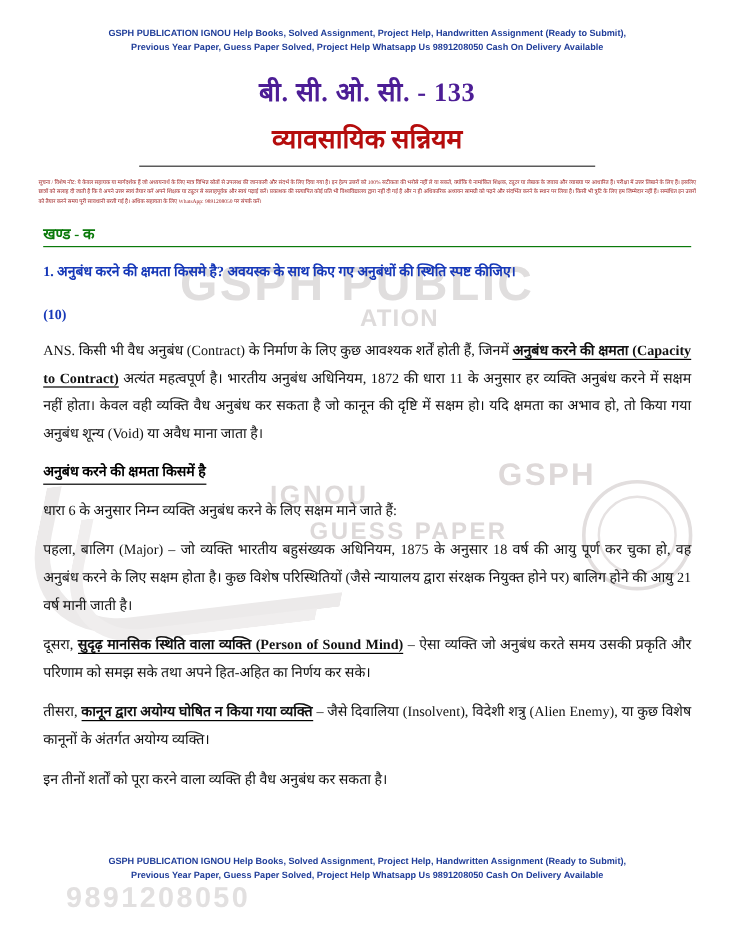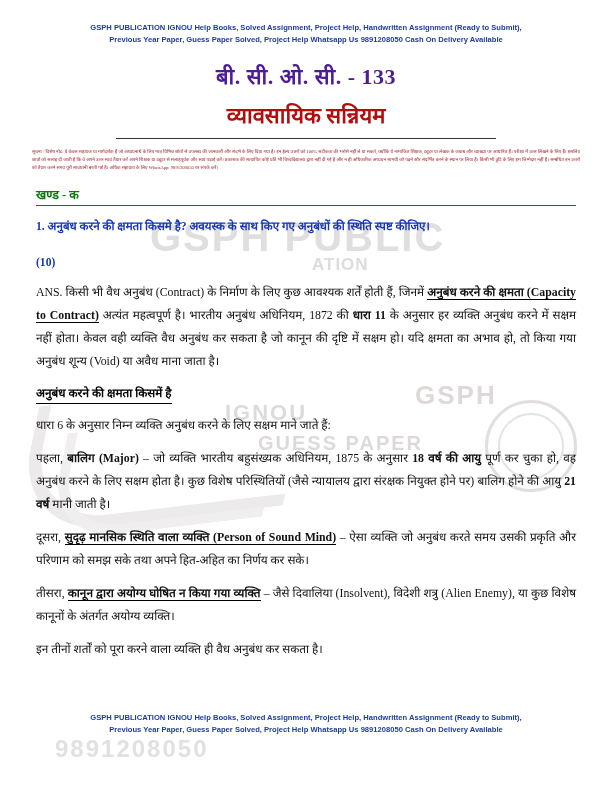--- a/index.html
+++ b/index.html
@@ -38,23 +38,23 @@
     letter-spacing: 2px;
     white-space: nowrap;
   }
   .wm-1 {
     left: 150px;
     top: 215px;
     font-size: 40px;
     color: #e0dede;
   }
   .wm-2 {
-    left: 312px;
+    left: 300px;
     top: 255px;
-    font-size: 17px;
+    font-size: 20px;
     letter-spacing: 1px;
     color: #dedbdb;
   }
   .wm-3 {
     left: 415px;
     top: 380px;
     font-size: 26px;
     color: #ded9d9;
   }
   .wm-4 {
@@ -195,21 +195,21 @@
     font-size: 11.8px;
     line-height: 1.95;
     margin: 10px 0 0 0;
     text-align: justify;
     color: #111;
   }
   p.ans.first {
     margin-top: 9px;
   }
   .b {
-    font-weight: bold;
+    font-weight: normal;
   }
   .ul {
     font-weight: bold;
     border-bottom: 1px solid #000;
   }
   .subhead {
     font-size: 11.8px;
     font-weight: bold;
     margin: 11px 0 0 0;
     display: inline-block;

